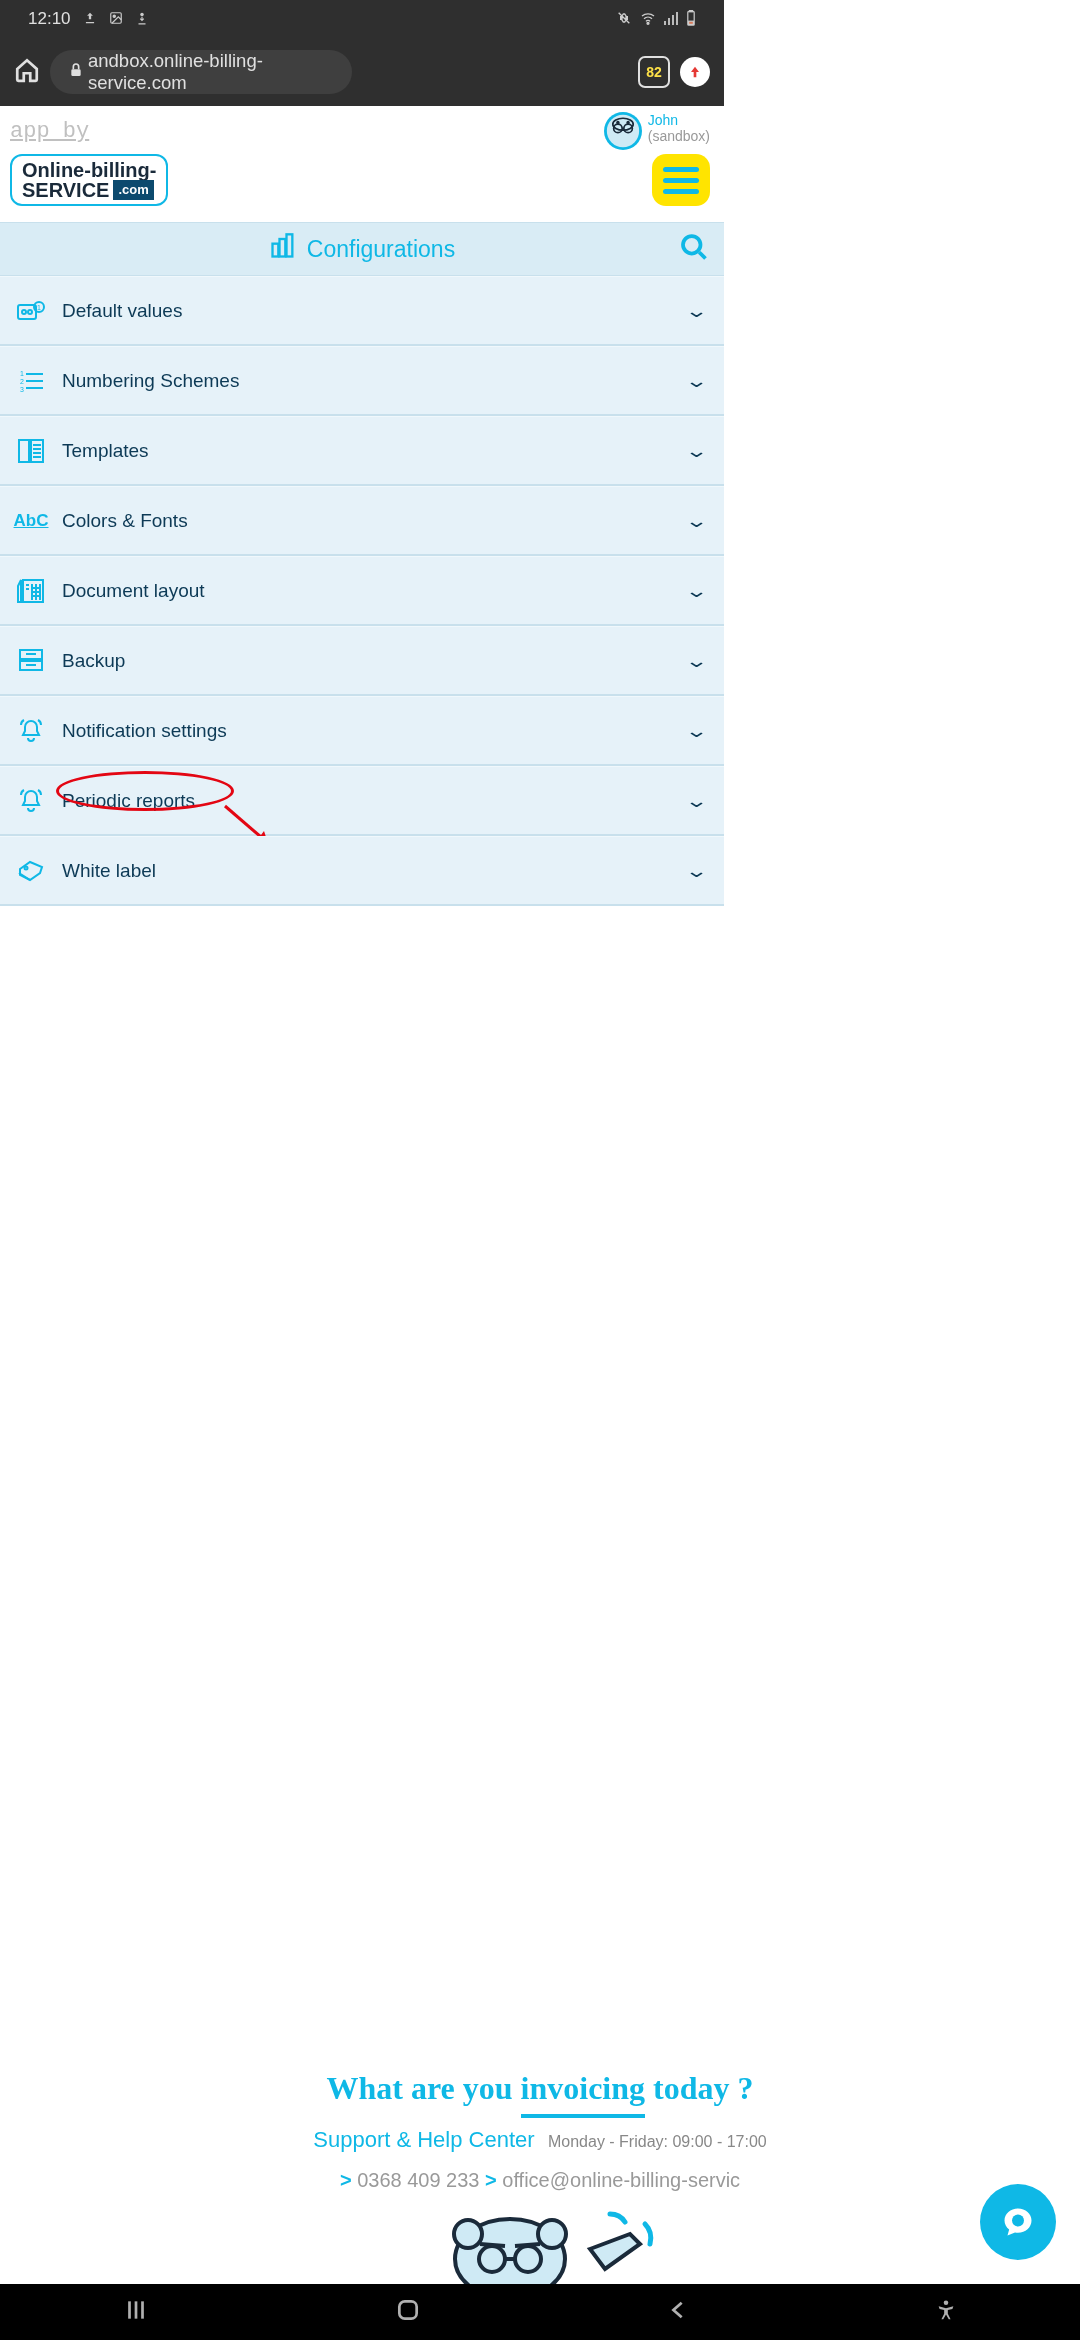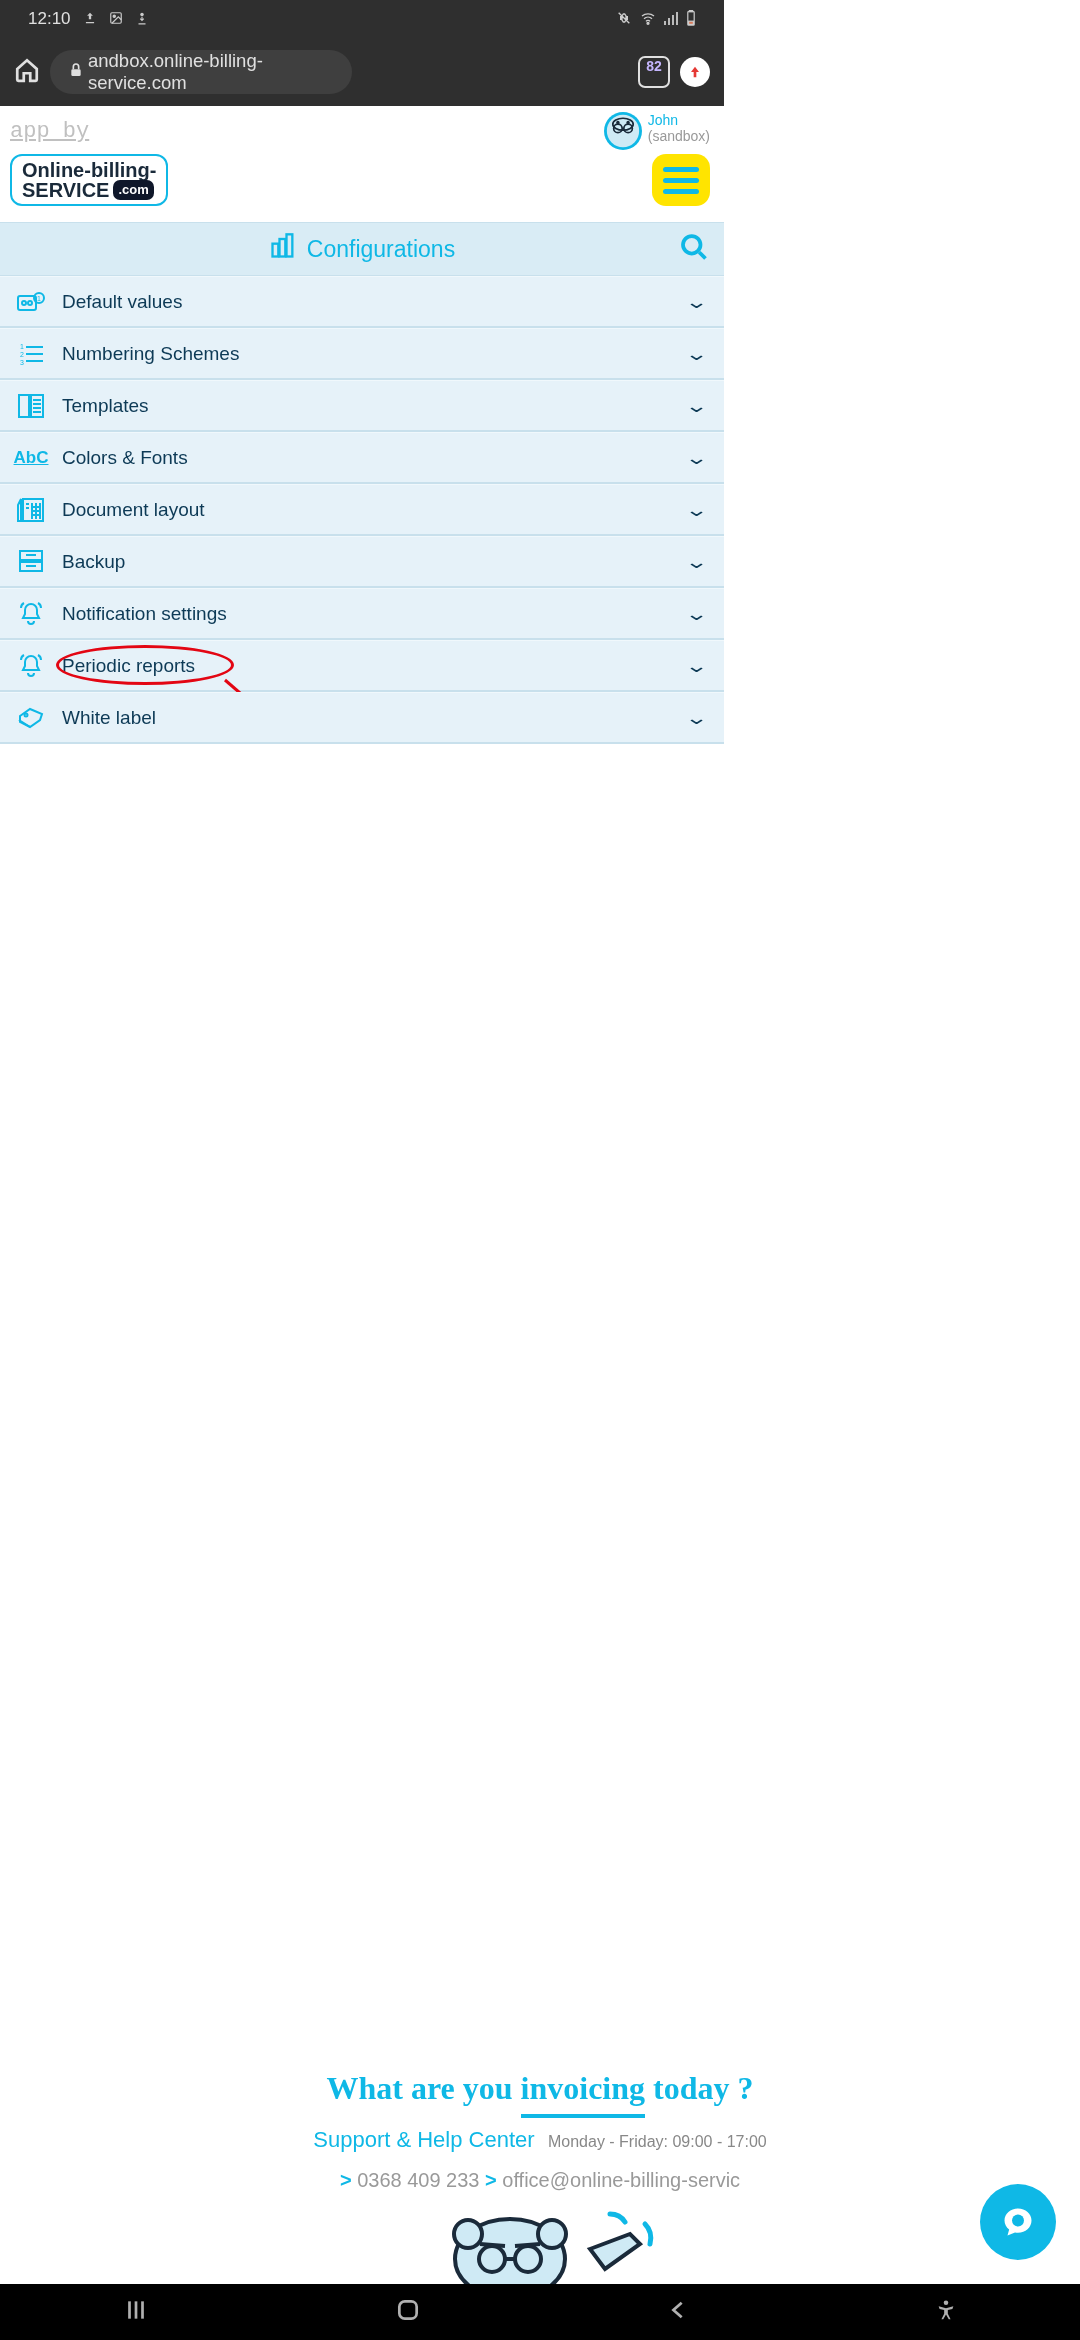--- a/index.html
+++ b/index.html
@@ -21,22 +21,22 @@
   }
   .home-icon { width: 26px; height: 26px; }
   .url-pill {
     flex: 1; height: 44px; background: #3f3f3f; border-radius: 22px;
     display: flex; align-items: center; padding: 0 18px; gap: 4px;
     color: #e0e0e0; font-size: 18.5px; font-weight: 500;
     max-width: 490px;
   }
   .tab-count {
     width: 32px; height: 32px; border: 2.5px solid #e0e0e0; border-radius: 7px;
-    display: flex; justify-content: center;
-    font-size: 14px; font-weight: bold; color: #c4b5fd;
+    display: flex; align-items: center; justify-content: center;
+    font-size: 14px; font-weight: bold; color: #fde047;
   }
   .update-badge {
     width: 30px; height: 30px; background: #fff; border-radius: 50%;
     display: flex; align-items: center; justify-content: center;
   }
   
   .app-topbar {
     height: 116px; background: #fff; display: flex; flex-direction: column;
   }
   .app-topbar-row1 { display: flex; justify-content: space-between; align-items: center; padding: 6px 14px 0 10px; }
@@ -46,36 +46,36 @@
   .user-text { display:flex; flex-direction:column; font-size:14px; line-height:16px; }
   .user-text .name { color:#0fb8e6; }
   .user-text .mode { color:#999; }
   .app-topbar-row2 { display:flex; justify-content:space-between; align-items:center; padding: 4px 14px 4px 10px; }
   .logo-box {
     border: 2.5px solid #0fb8e6; border-radius: 12px; padding: 4px 10px;
     font-weight: 900; font-size: 20px; line-height: 20px; font-family: Arial Black, sans-serif;
     color:#1a2a3a;
     position: relative;
   }
-  .logo-com { background:#0f172a; color:#fff; border-radius:7px; padding:0 5px; font-size:13px; font-weight:bold;}
+  .logo-com { background:#0c4a6e; color:#fff; border-radius:0; padding:0 5px; font-size:13px; font-weight:bold;}
   .hamburger {
     width: 58px; height: 52px; background: #ffe400; border-radius: 14px;
     display: flex; flex-direction: column; align-items: center; justify-content: center; gap: 6px;
   }
   .hamburger div { width: 36px; height: 5px; background: #0fb8e6; border-radius: 3px; }
   
   .config-header {
     height: 54px; background: #d9ecf5; border-top:1px solid #c8e0ec; border-bottom:1px solid #c8e0ec;
     display:flex; align-items:center; justify-content:center; position:relative;
     color:#0fb8e6; font-size: 23px; font-weight:500;
   }
   .config-header .search-icon { position:absolute; right:16px; }
   
   .menu-item {
-    height: 52px; background:#e6f2f9; border-bottom:2px solid #c8e0ec; border-top:1px solid #f0f8fc;
+    height: 70px; background:#e6f2f9; border-bottom:2px solid #c8e0ec; border-top:1px solid #f0f8fc;
     display:flex; align-items:center; padding: 0 16px; gap: 16px;
     color:#0d3a56; font-size: 19px; font-weight:500;
     position: relative;
   }
   .menu-item .chevron { position:absolute; right:20px; color:#0d3a56; font-size:18px; transform: scaleX(1.6); }
   .menu-icon { width:30px; height:30px; display:flex; align-items:center; justify-content:center; color:#0fb8e6; }
   
   .highlight-ellipse {
     position:absolute; left:56px; top:4px; width:178px; height:40px;
     border: 3px solid #e30613; border-radius: 50%;

